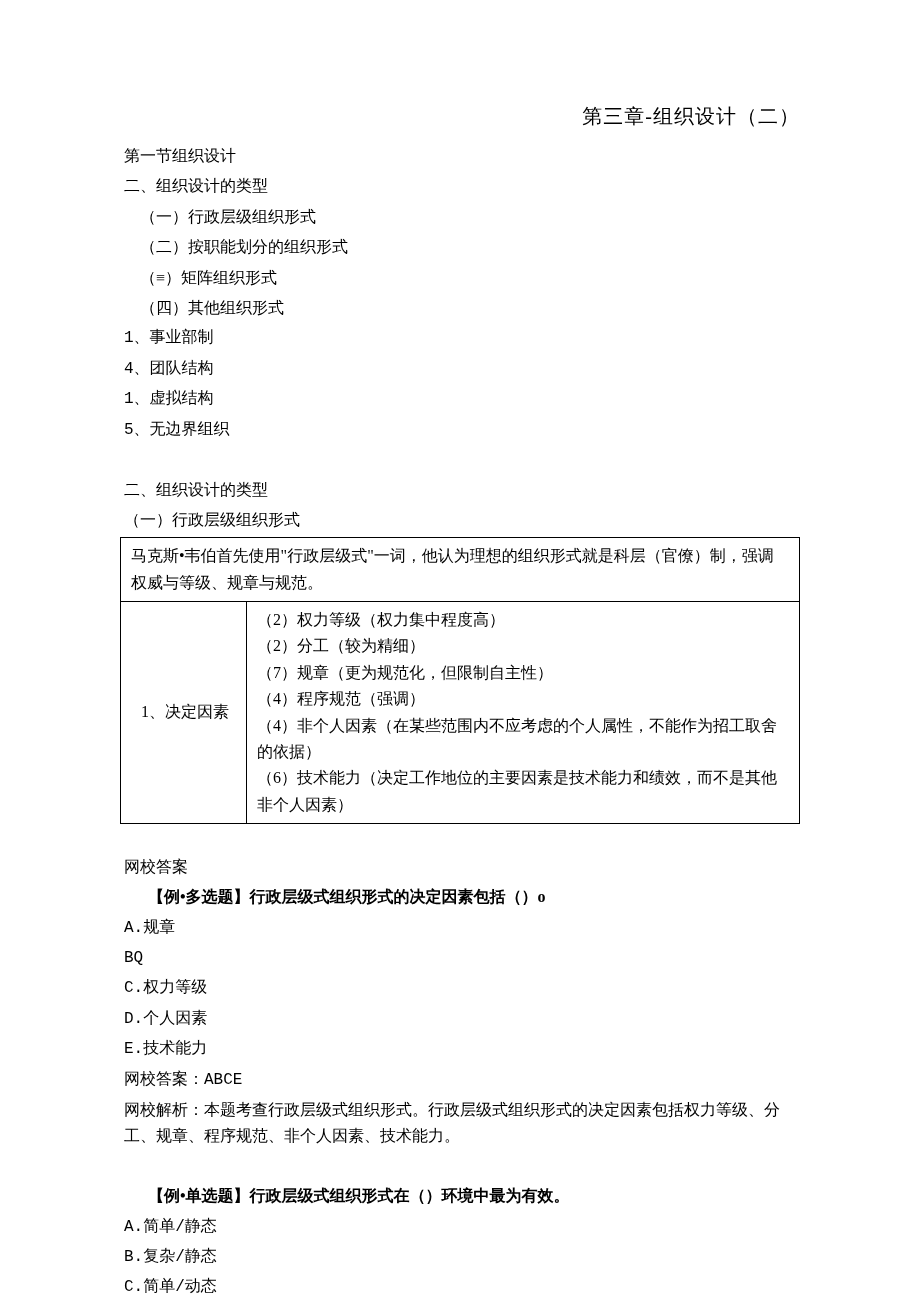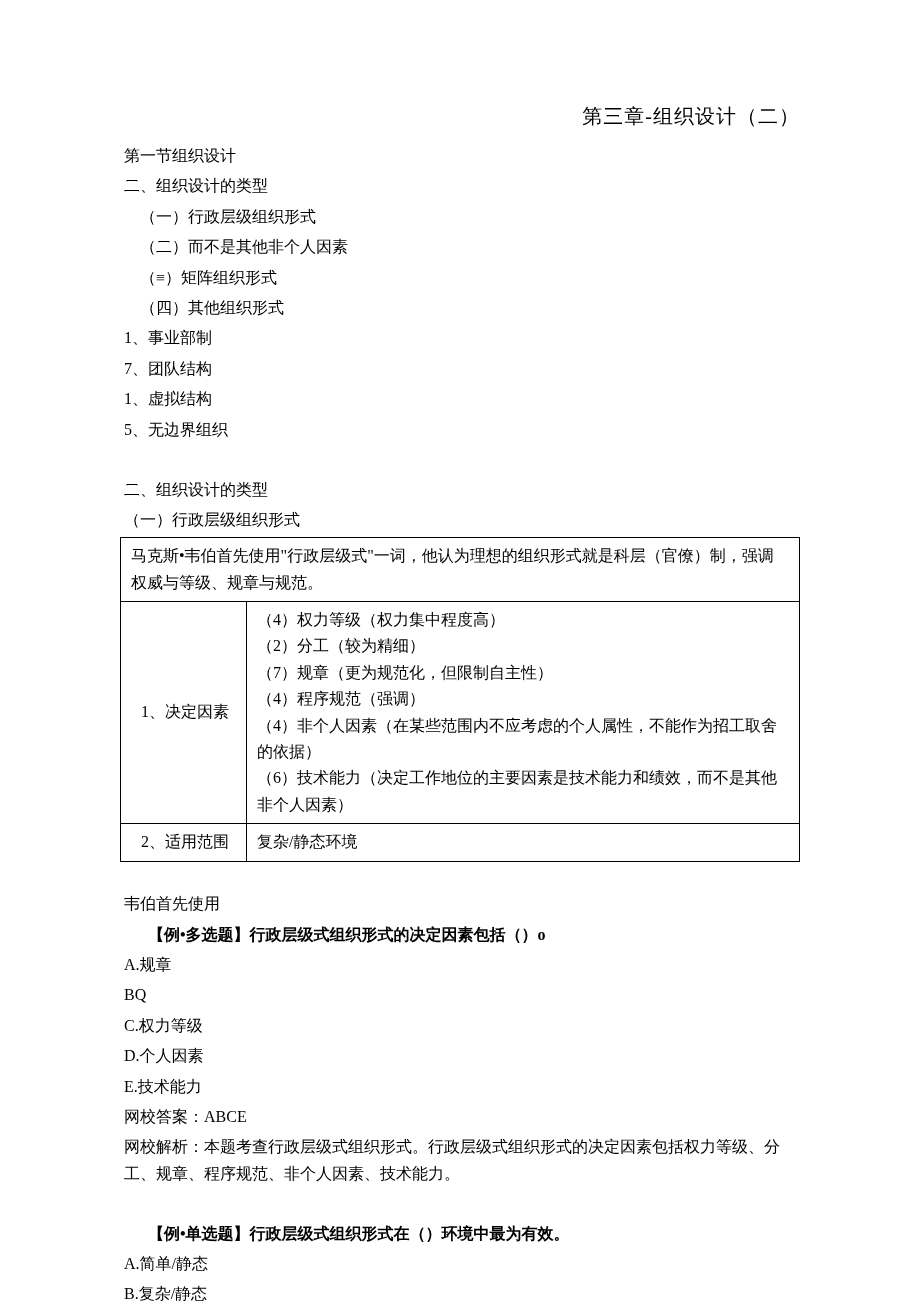--- a/index.html
+++ b/index.html
@@ -33,69 +33,65 @@
     border: 1px solid #000;
     padding: 5px 10px;
     vertical-align: middle;
   }
   table.box td.left {
     width: 95px;
     white-space: nowrap;
     padding-left: 20px;
   }
   .cell-line { display: block; }
-  .sans { font-family: Liberation Serif, serif; }
+  .sans { font-family: Liberation Mono, monospace; }
 </style>
 </head>
 <body>
 
 <h1>第三章-组织设计（二）</h1>
 
 <div class="line">第一节组织设计</div>
 <div class="line">二、组织设计的类型</div>
 <div class="line indent1">（一）行政层级组织形式</div>
-<div class="line indent1">（二）而不是其他非个人因素</div>
+<div class="line indent1">（二）按职能划分的组织形式</div>
 <div class="line indent1">（≡）矩阵组织形式</div>
 <div class="line indent1">（四）其他组织形式</div>
 <div class="line sans">1、事业部制</div>
-<div class="line sans">7、团队结构</div>
+<div class="line sans">4、团队结构</div>
 <div class="line sans">1、虚拟结构</div>
 <div class="line sans">5、无边界组织</div>
 
 <div class="blank"></div>
 
 <div class="line">二、组织设计的类型</div>
 <div class="line">（一）行政层级组织形式</div>
 
 <table class="box">
   <tbody>
       <tr>
     <td colspan="2">马克斯•韦伯首先使用"行政层级式"一词，他认为理想的组织形式就是科层（官僚）制，强调权威与等级、规章与规范。</td>
   </tr>
   <tr>
     <td class="left">1、决定因素</td>
     <td>
-      <span class="cell-line">（4）权力等级（权力集中程度高）</span>
+      <span class="cell-line">（2）权力等级（权力集中程度高）</span>
       <span class="cell-line">（2）分工（较为精细）</span>
       <span class="cell-line">（7）规章（更为规范化，但限制自主性）</span>
       <span class="cell-line">（4）程序规范（强调）</span>
       <span class="cell-line">（4）非个人因素（在某些范围内不应考虑的个人属性，不能作为招工取舍的依据）</span>
       <span class="cell-line">（6）技术能力（决定工作地位的主要因素是技术能力和绩效，而不是其他非个人因素）</span>
     </td>
   </tr>
-  <tr>
-    <td class="left">2、适用范围</td>
-    <td>复杂/静态环境</td>
-  </tr>
 </tbody>
   </table>
 
 <div class="blank"></div>
 
-<div class="line">韦伯首先使用</div>
+<div class="line">网校答案</div>
 <div class="line indent2">【例•多选题】行政层级式组织形式的决定因素包括（）o</div>
 <div class="line sans">A.规章</div>
 <div class="line sans">BQ</div>
 <div class="line sans">C.权力等级</div>
 <div class="line sans">D.个人因素</div>
 <div class="line sans">E.技术能力</div>
 <div class="line sans">网校答案：ABCE</div>
 <div class="line">网校解析：本题考查行政层级式组织形式。行政层级式组织形式的决定因素包括权力等级、分工、规章、程序规范、非个人因素、技术能力。</div>
 
 <div class="blank"></div>

